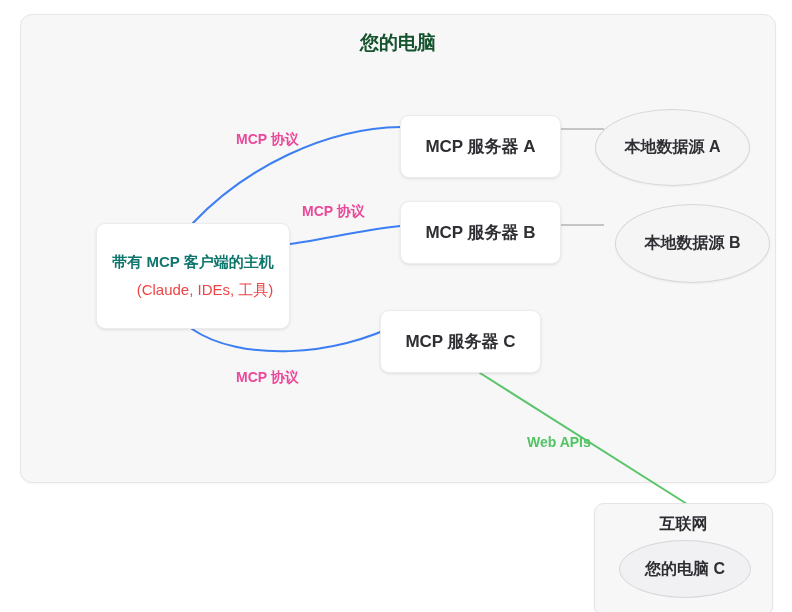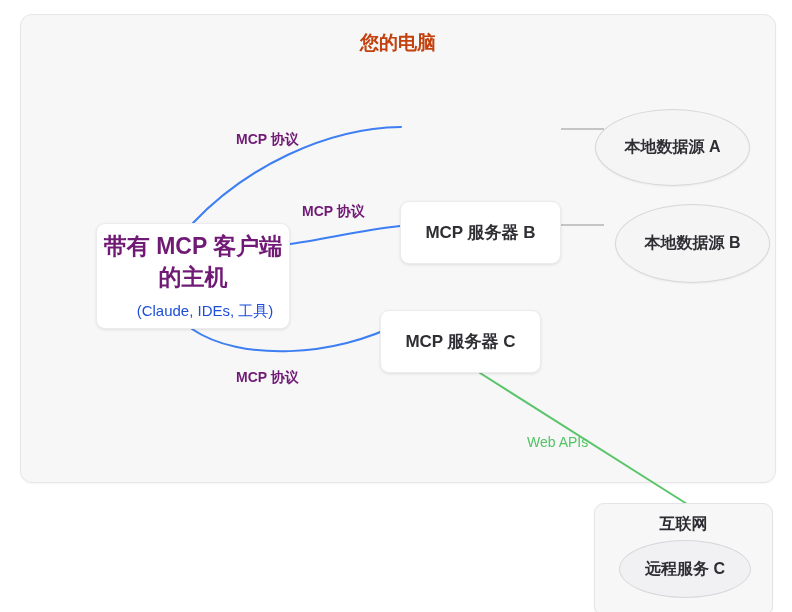--- a/index.html
+++ b/index.html
@@ -22,21 +22,21 @@
     box-shadow: 0 1px 2px rgba(0,0,0,0.04);
     z-index: 1;
   }
   .computer-title {
     position: absolute;
     left: 20px; top: 30px;
     width: 756px;
     text-align: center;
     font-size: 19px;
     font-weight: 700;
-    color: #c2410c;
+    color: #14532d;
     z-index: 4;
   }
 
   
   svg.edges {
     position: absolute;
     left: 0; top: 0;
     width: 792px; height: 612px;
     z-index: 2;
   }
@@ -58,22 +58,22 @@
     font-weight: 600;
     color: #2e2e33;
   }
   .host-node {
     left: 96px; top: 223px;
     width: 194px; height: 106px;
     flex-direction: column;
     gap: 9px;
     text-align: center;
   }
-  .host-title { font-size: 23px; font-weight: 700; color: #701a75; }
-  .host-subtitle { font-size: 15px; font-weight: 400; color: #1d4ed8; margin-left: 24px; }
+  .host-title { font-size: 15px; font-weight: 700; color: #0f766e; }
+  .host-subtitle { font-size: 15px; font-weight: 400; color: #ef4444; margin-left: 24px; }
 
   .server-a { left: 400px; top: 115px; width: 161px; height: 63px; }
   .server-b { left: 400px; top: 201px; width: 161px; height: 63px; }
   .server-c { left: 380px; top: 310px; width: 161px; height: 63px; }
 
   .ellipse-node {
     background: #f5f5f6;
     border: 1px solid #d7d7db;
     border-radius: 50%;
     font-size: 16px;
@@ -119,22 +119,22 @@
     color: #2e2e33;
   }
 
   
   .edge-label {
     position: absolute;
     z-index: 4;
     font-size: 14px;
     white-space: nowrap;
   }
-  .label-blue { color: #701a75; font-weight: 600; }
-  .label-green { color: #53c364; font-weight: 400; }
+  .label-blue { color: #ec4899; font-weight: 600; }
+  .label-green { color: #53c364; font-weight: 700; }
   .lbl-mcp-a { left: 236px; top: 131px; }
   .lbl-mcp-b { left: 302px; top: 203px; }
   .lbl-mcp-c { left: 236px; top: 369px; }
   .lbl-web   { left: 527px; top: 434px; }
 </style>
 </head>
 <body>
 
 <div id="canvas">
 
@@ -148,20 +148,23 @@
     <path d="M 561 129 L 604 129" stroke-width="1.7" fill="none" stroke="#b4b4b9"></path>
     <path d="M 561 225 L 604 225" stroke-width="1.7" fill="none" stroke="#b4b4b9"></path>
     <path d="M 480 373 L 687 504" stroke-width="2" fill="none" stroke-linecap="round" stroke="#5bc56b"></path>
   </svg>
 
   <div class="node rect-node host-node">
     <div class="host-title">带有 MCP 客户端的主机</div>
     <div class="host-subtitle">(Claude, IDEs, 工具)</div>
   </div>
 
+  <div class="node rect-node server-a">
+    <span>MCP 服务器 A</span>
+  </div>
   <div class="node rect-node server-b">
     <span>MCP 服务器 B</span>
   </div>
   <div class="node rect-node server-c">
     <span>MCP 服务器 C</span>
   </div>
 
   <div class="node ellipse-node data-a">
     <span>本地数据源 A</span>
   </div>
@@ -170,17 +173,17 @@
   </div>
 
   <div class="edge-label label-blue lbl-mcp-a">MCP 协议</div>
   <div class="edge-label label-blue lbl-mcp-b">MCP 协议</div>
   <div class="edge-label label-blue lbl-mcp-c">MCP 协议</div>
   <div class="edge-label label-green lbl-web">Web APIs</div>
 
   <div class="internet-box">
     <div class="internet-title">互联网</div>
     <div class="remote-ellipse">
-      <span>远程服务 C</span>
+      <span>您的电脑 C</span>
     </div>
   </div>
 
 </div>
 
 </body></html>

